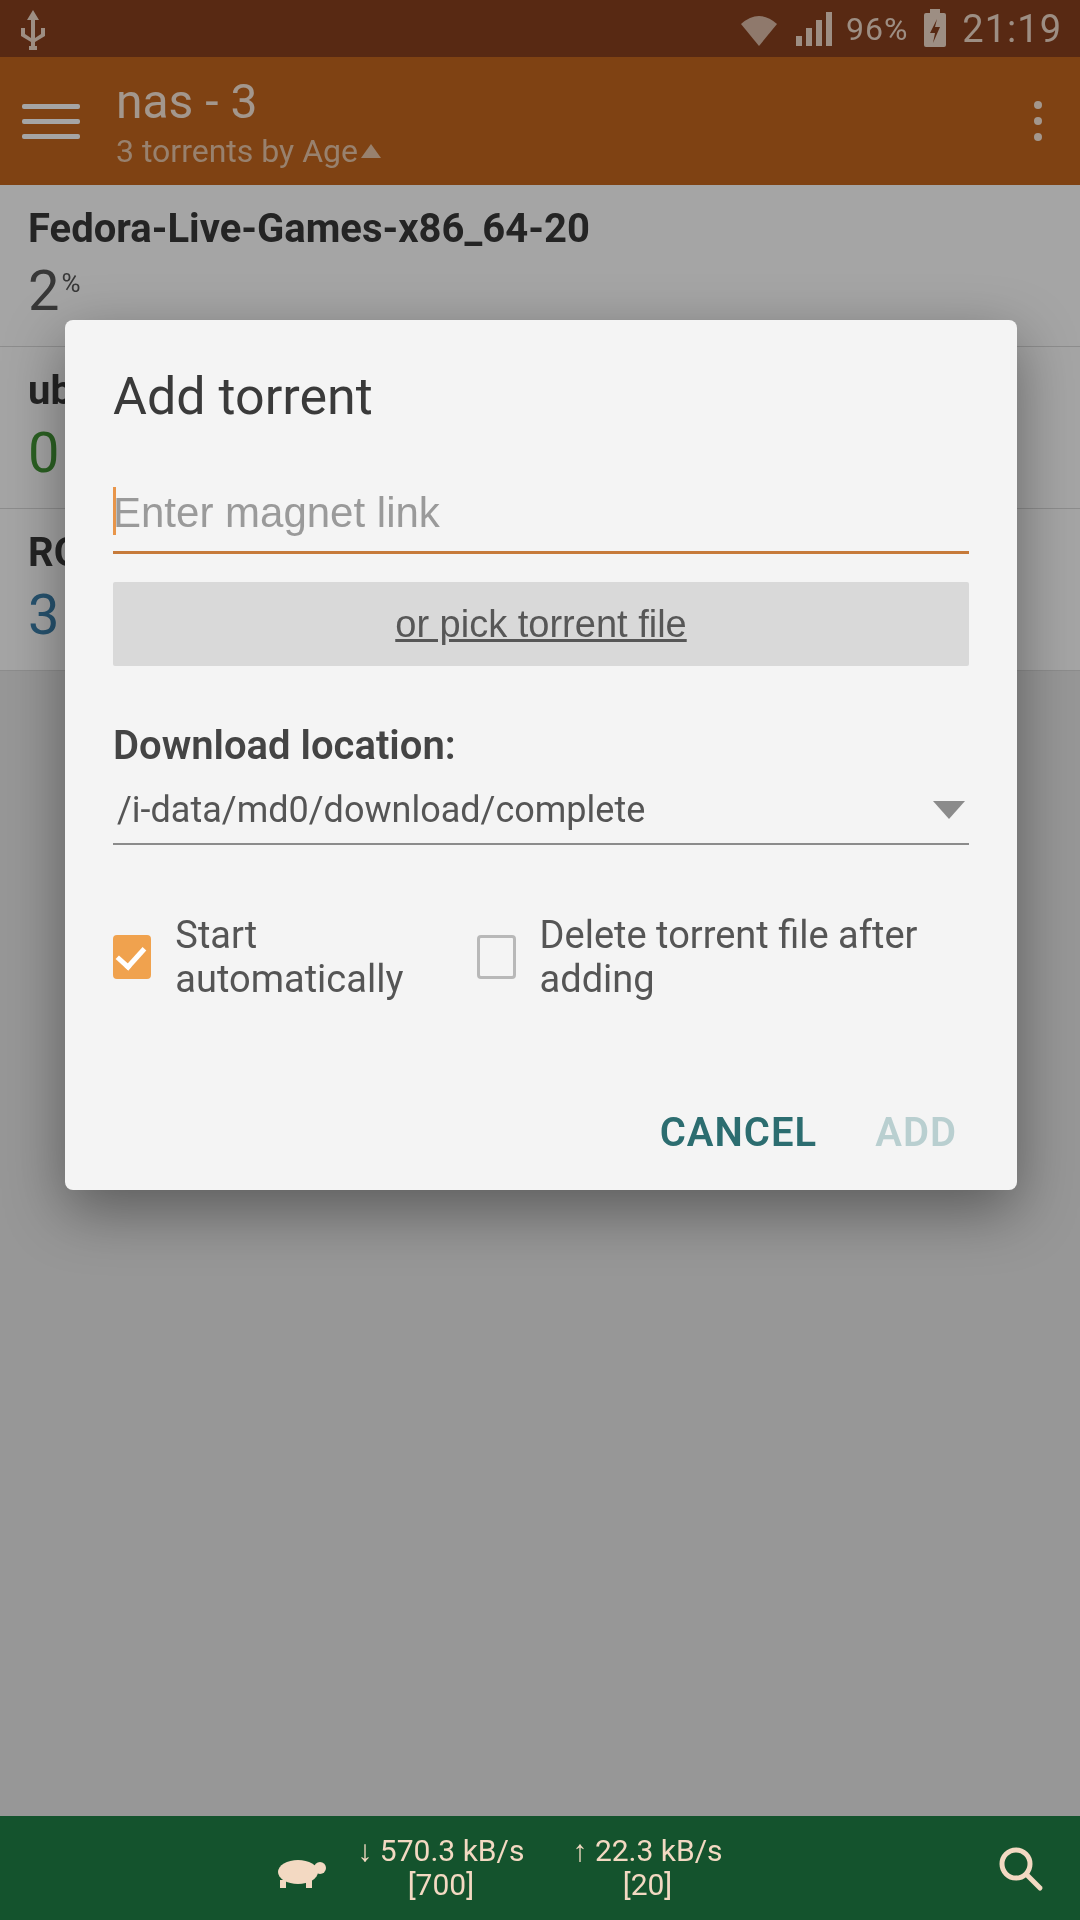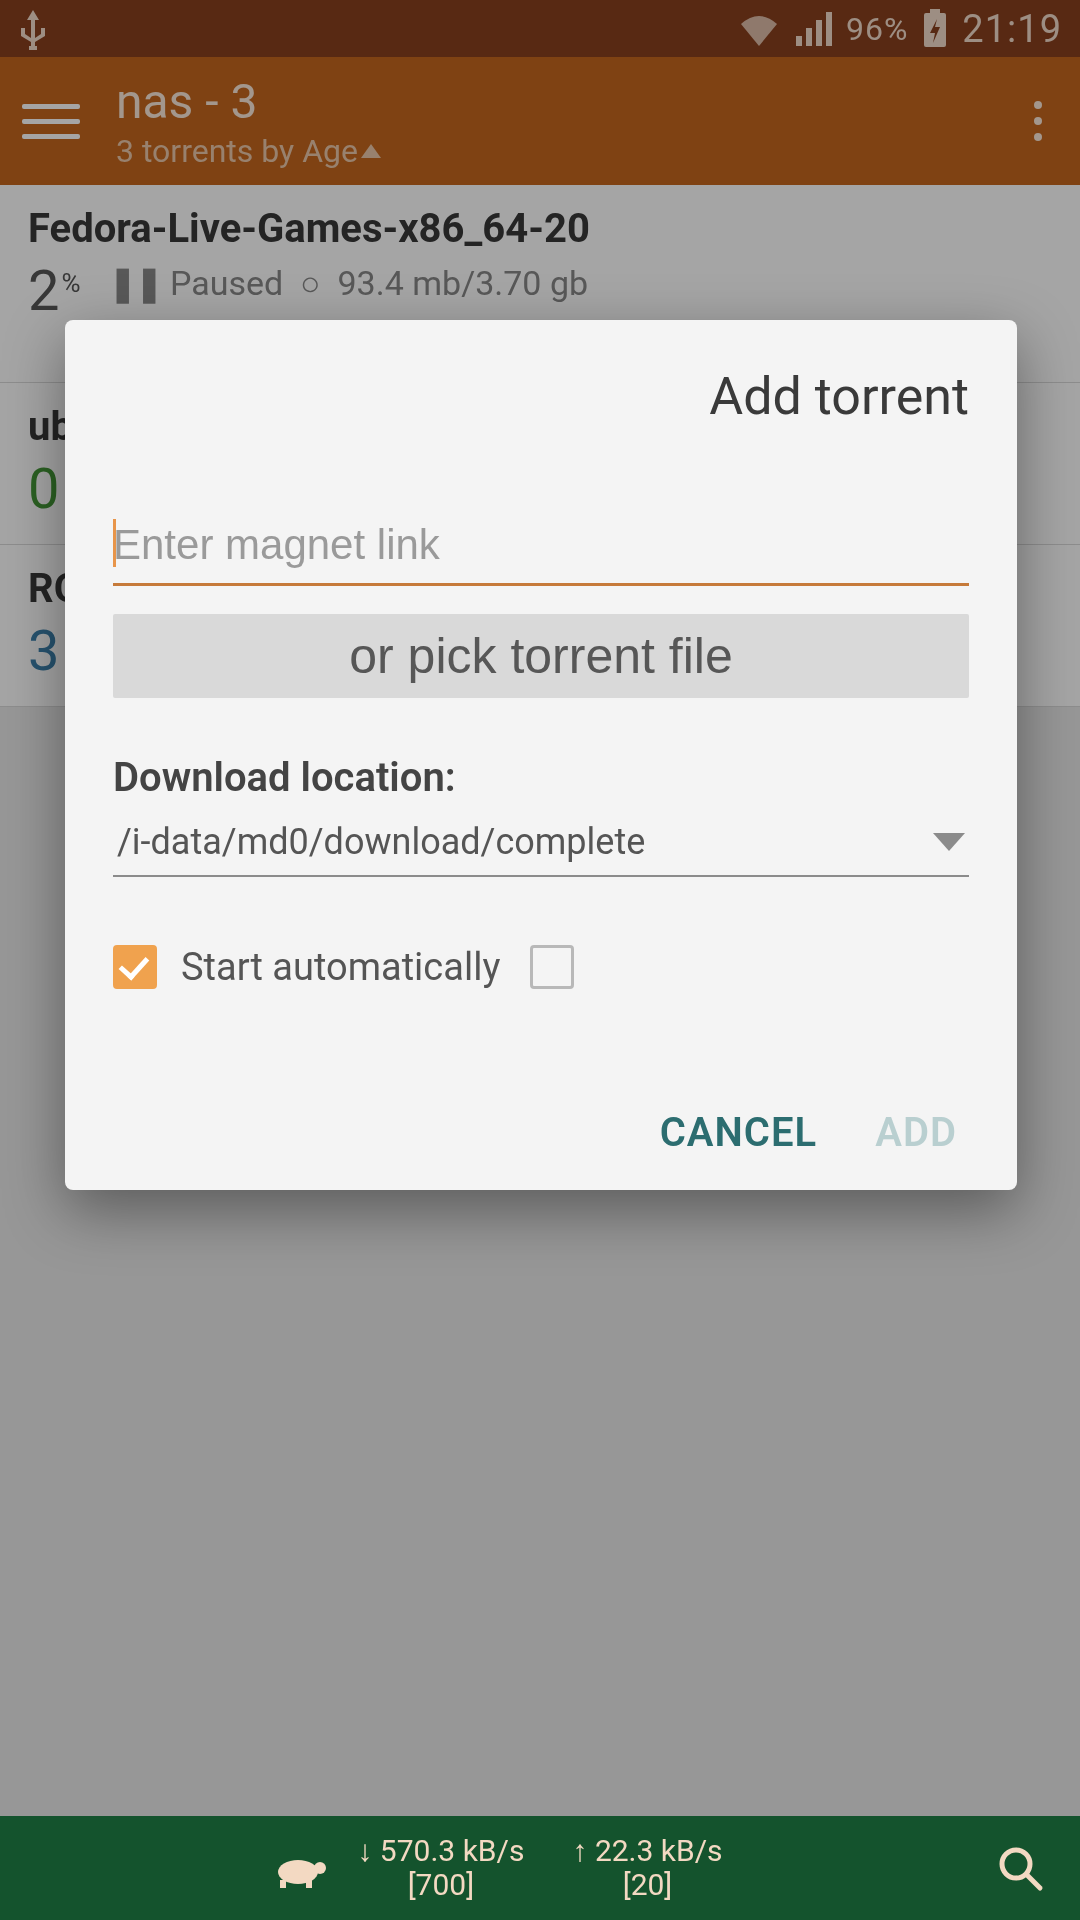--- a/index.html
+++ b/index.html
@@ -42,33 +42,33 @@
 
   
   .dim { position:absolute; inset:0; background:rgba(40,40,40,0.42);}
 
   
   .dialog {
     position:absolute; left:65px; right:63px; top:320px; height:870px;
     background:#f4f4f4; border-radius:8px; box-shadow:0 20px 60px rgba(0,0,0,0.4);
     padding: 46px 48px 30px;
   }
-  .dlg-title{ font-size:52px; font-weight:400; color:#3a3a3a; margin-bottom:88px;text-align:right;}
+  .dlg-title{ font-size:52px; font-weight:400; color:#3a3a3a; margin-bottom:56px;}
   .magnet-input{
     width:100%; border:none; border-bottom:3px solid #c67a3a; background:transparent;
     font-size:42px; color:#333; padding:6px 0 14px; outline:none;
   }
   .magnet-input::placeholder{ color:#9a9a9a; }
   .magnet-caret{ position:relative;}
   .magnet-caret::before{
     content:""; position:absolute; left:0; top:4px; width:3px; height:48px; background:#e8954a;
   }
   .pick-btn{
     margin-top:28px; width:100%; height:84px; background:#d9d9d9; border:none;
-    font-size:50px; color:#575757; border-radius:2px;
+    font-size:38px; color:#575757; border-radius:2px;text-decoration:underline;
   }
   .dl-label{ margin-top:56px; font-size:40px; font-weight:600; color:#444;}
   .dl-select{
     margin-top:14px; display:flex; align-items:center; justify-content:space-between;
     border-bottom:2px solid #8b8b8b; padding:6px 4px 12px;
     font-size:36px; color:#555;
   }
   .dl-select .caret{ width:0;height:0;border-left:16px solid transparent;border-right:16px solid transparent;border-top:18px solid #8b8b8b;}
   .check-row{ display:flex; align-items:center; gap:24px; font-size:38px; color:#555; margin-top:14px;}
   .check-group{ margin-top:54px; display:flex; flex-direction:row; gap:30px;}
@@ -146,24 +146,20 @@
   </div>
 
   <div class="list">
     <div class="row">
       <div class="row-title">Fedora-Live-Games-x86_64-20</div>
       <div class="row-body">
         <div class="pct">
             <span>2</span>
             <sup>%</sup>
           </div>
-        <div class="row-lines">
-          <div><span class="pause-glyph">❚❚</span> <span>Paused</span> &nbsp;○&nbsp; <span>93.4 mb/3.70 gb</span></div>
-          <div>↓ <span>0 byte/s</span>&nbsp;&nbsp; ↑ <span>0 byte/s</span></div>
-        </div>
       </div>
     </div>
     <div class="row">
       <div class="row-title">ub</div>
       <div class="row-body">
           <div class="pct" style="color:#2e8b1f">
             <span>0</span>
           </div>
         </div>
     </div>
@@ -194,20 +190,21 @@
       <span class="caret"></span>
     </div>
 
     <div class="check-group">
       <div class="check-row">
         <span class="checkbox checked"></span>
         <span>Start automatically</span>
       </div>
       <div class="check-row">
         <span class="checkbox"></span>
+        <span>Delete torrent file after adding</span>
       </div>
     </div>
 
     <div class="dlg-actions">
       <span class="btn-cancel">CANCEL</span>
       <span class="btn-add">ADD</span>
     </div>
   </div>
 
   <div class="bottombar">

